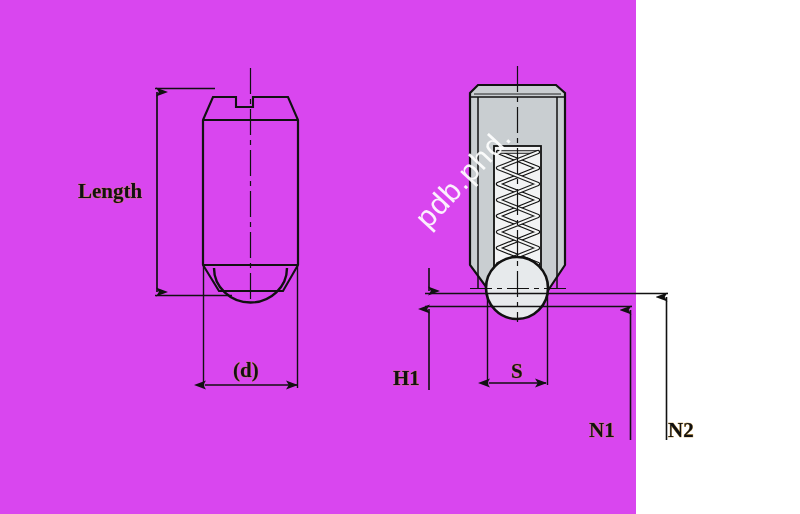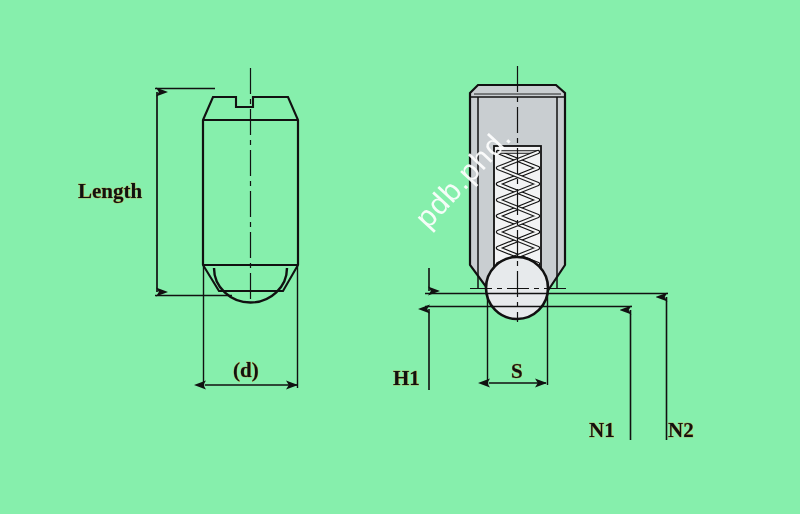--- a/index.html
+++ b/index.html
@@ -8,23 +8,23 @@
     background: #ffffff;
   }
   body {
     width: 800px;
     height: 514px;
     font-family: "Liberation Serif", "DejaVu Serif", serif;
     overflow: hidden;
   }
   #canvas-wrap {
     position: relative;
-    width: 800px;
+    width: 636px;
     height: 514px;
-    background: #86efac;
+    background: #d946ef;
   }
   svg#drawing {
     display: block;
     width: 800px;
     height: 514px;
   }
   .dim-label {
     font-family: "Liberation Serif", "DejaVu Serif", serif;
     font-weight: bold;
     font-size: 21px;

